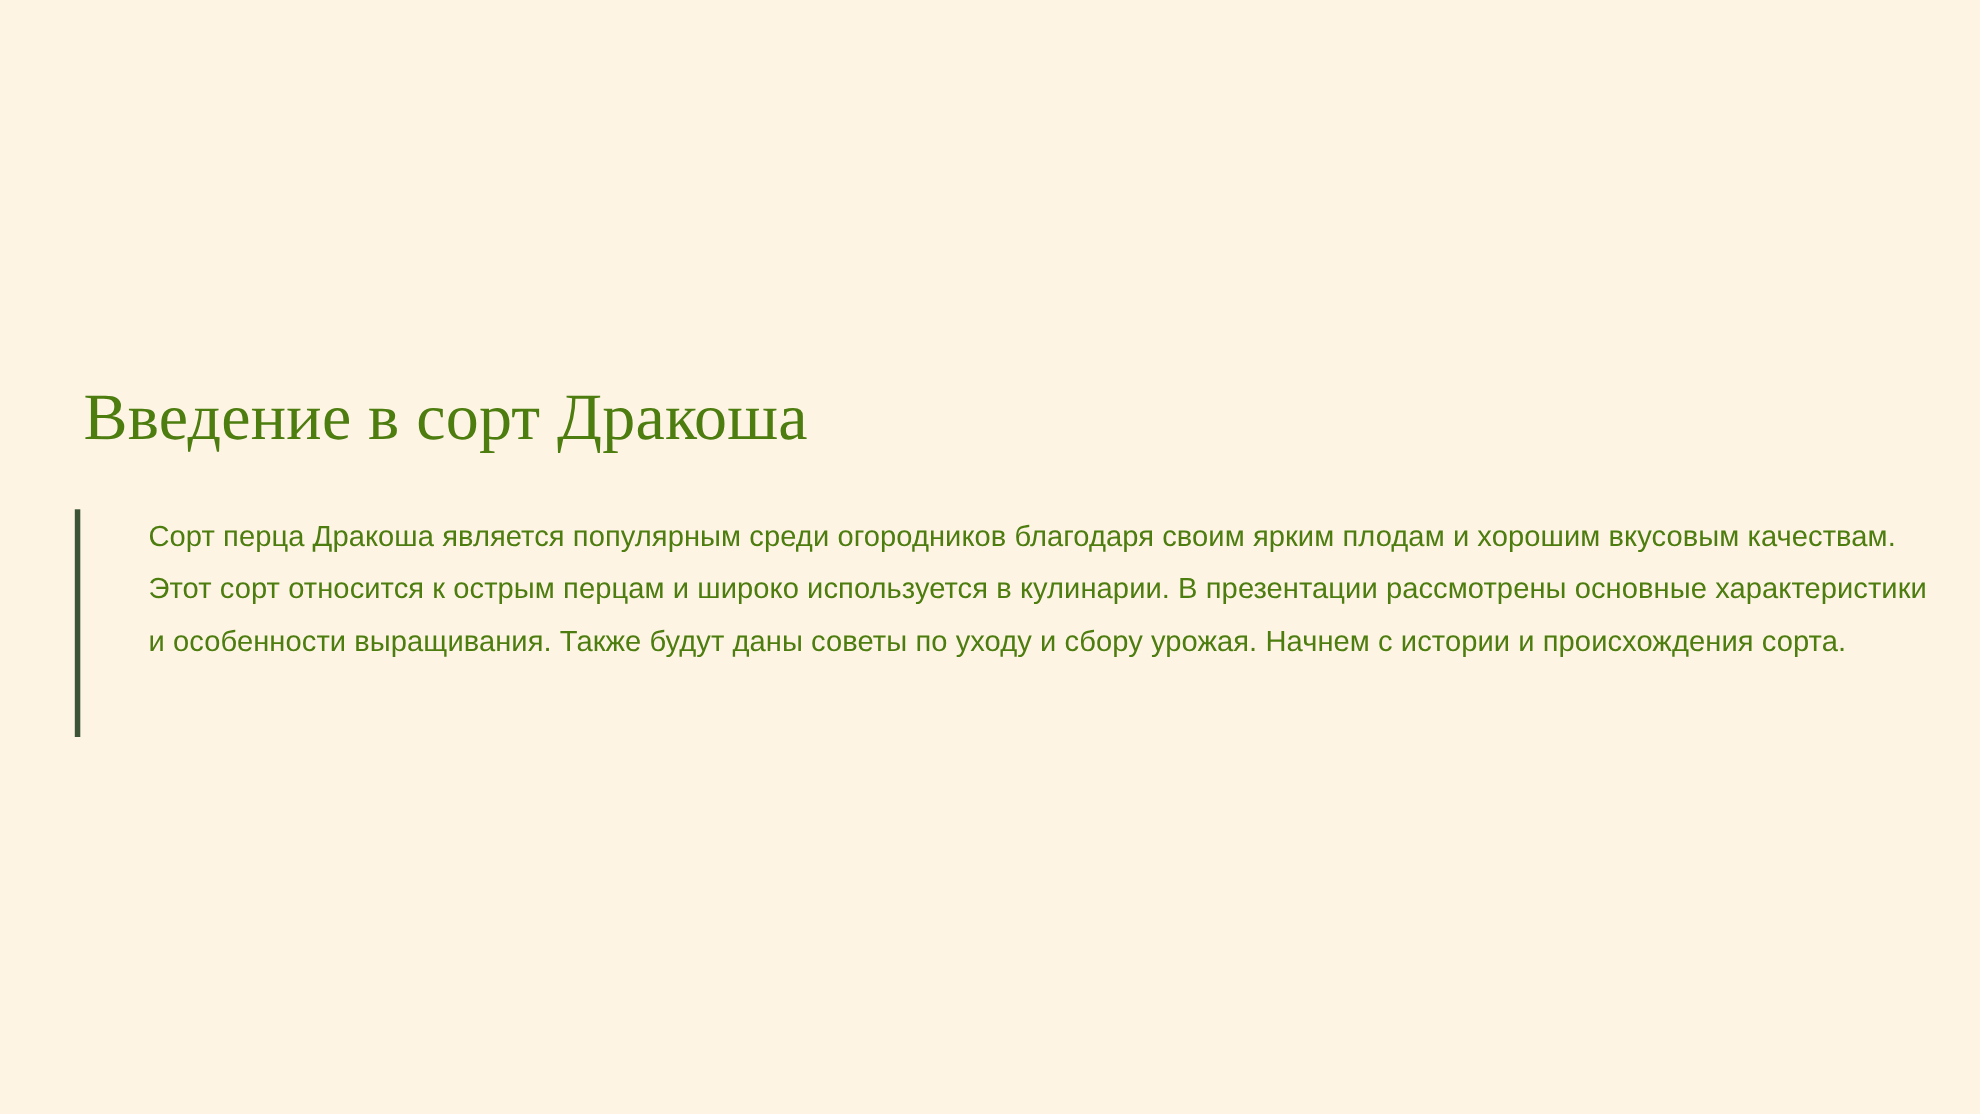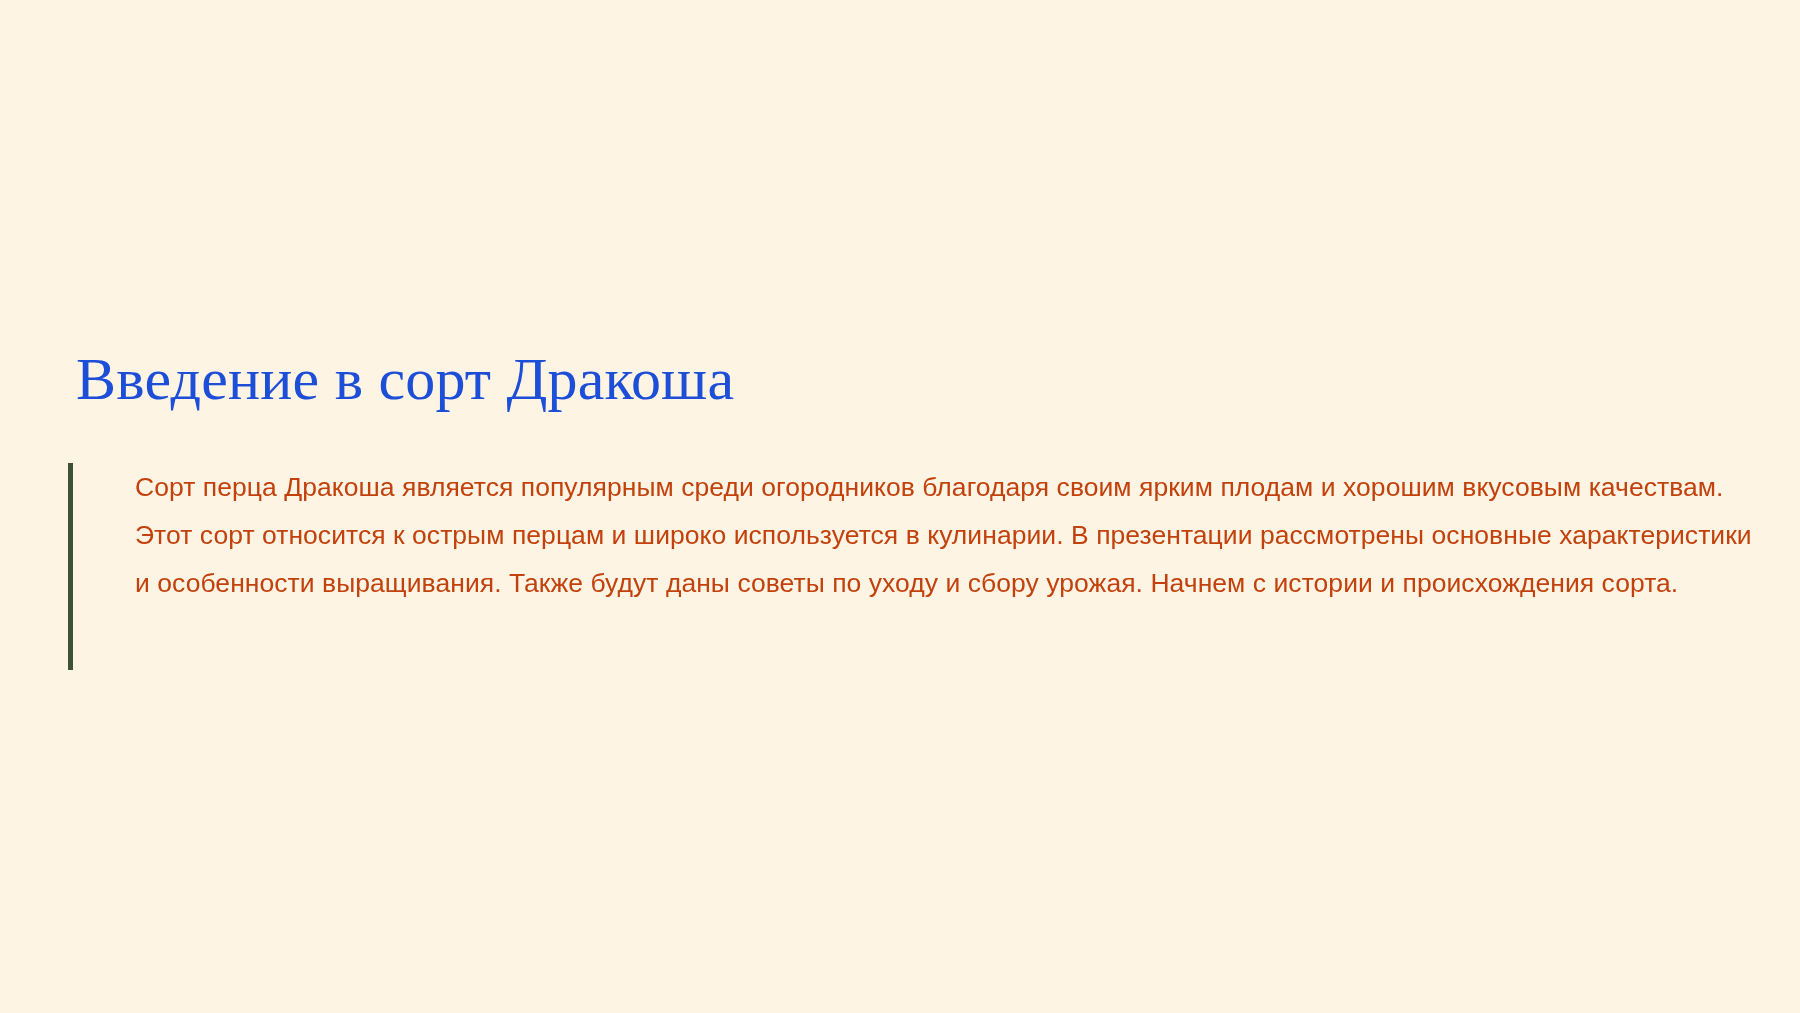--- a/index.html
+++ b/index.html
@@ -29,21 +29,21 @@
   .slide-title {
     position: absolute;
     left: 76px;
     top: 346px;
     margin: 0;
     font-family: "Liberation Serif", "DejaVu Serif", serif;
     font-size: 60px;
     line-height: 1.12;
     font-weight: 400;
     letter-spacing: 0.2px;
-    color: #1d4ed8;
+    color: #4d7c0f;
     white-space: nowrap;
   }
 
   
   .body-block {
     position: absolute;
     left: 68px;
     top: 463px;
     width: 1690px;
     display: flex;
@@ -59,21 +59,21 @@
   }
 
   .body-text {
     flex: 1 1 auto;
     margin: 0;
     padding: 0 0 0 62px;
     font-family: "Liberation Sans", "DejaVu Sans", sans-serif;
     font-size: 26.5px;
     line-height: 48px;
     font-weight: 400;
-    color: #c2410c;
+    color: #4d7c0f;
     letter-spacing: 0.05px;
     text-align: left;
   }
 </style>
 </head>
 <body>
 
 <div class="slide">
 
   <h1 class="slide-title">Введение в сорт Дракоша</h1>

